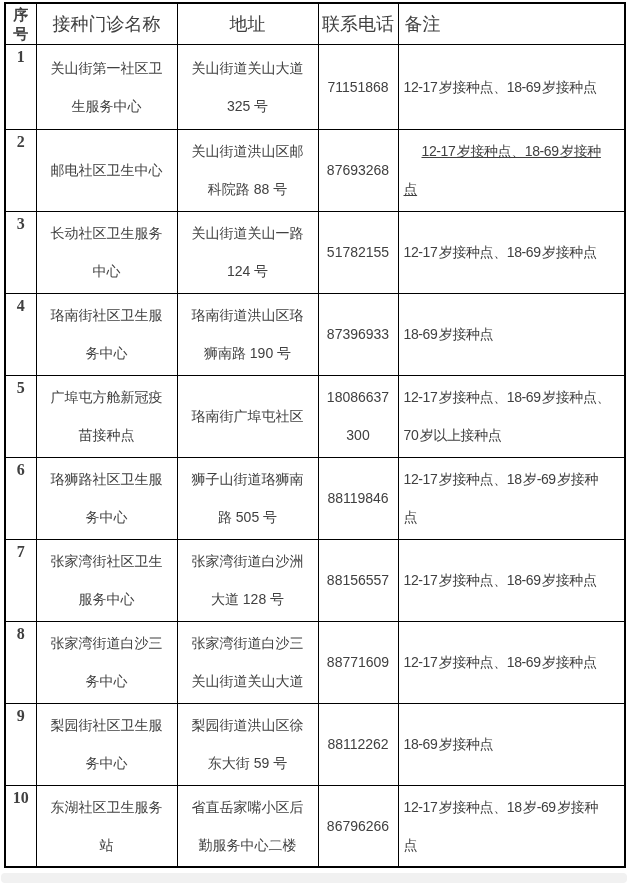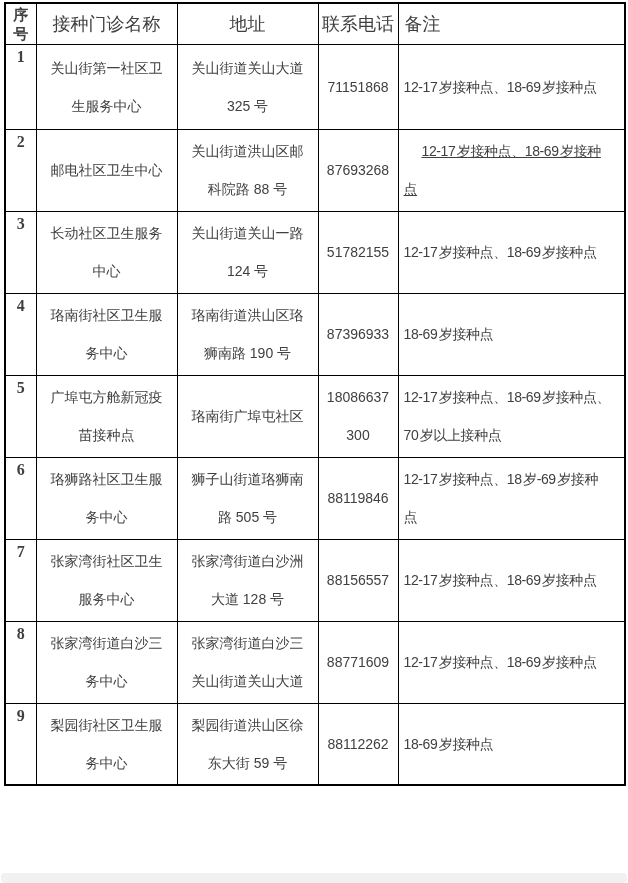--- a/index.html
+++ b/index.html
@@ -252,16 +252,34 @@
           <div class="cell-text">梨园街道洪山区徐
 东大街 59 号</div>
         </td>
         <td class="col-phone">
           <div class="cell-text">88112262</div>
         </td>
         <td class="col-remark">
           <div class="cell-text">18-69 岁接种点</div>
         </td>
       </tr>
+      <tr>
+        <td class="col-index">10</td>
+        <td class="col-name">
+          <div class="cell-text">东湖社区卫生服务
+站</div>
+        </td>
+        <td class="col-address">
+          <div class="cell-text">省直岳家嘴小区后
+勤服务中心二楼</div>
+        </td>
+        <td class="col-phone">
+          <div class="cell-text">86796266</div>
+        </td>
+        <td class="col-remark">
+          <div class="cell-text">12-17 岁接种点、18 岁-69 岁接种
+点</div>
+        </td>
+      </tr>
     </tbody>
 </table>
 
 <div class="bottom-scrollbar"></div>
 
 </body></html>

